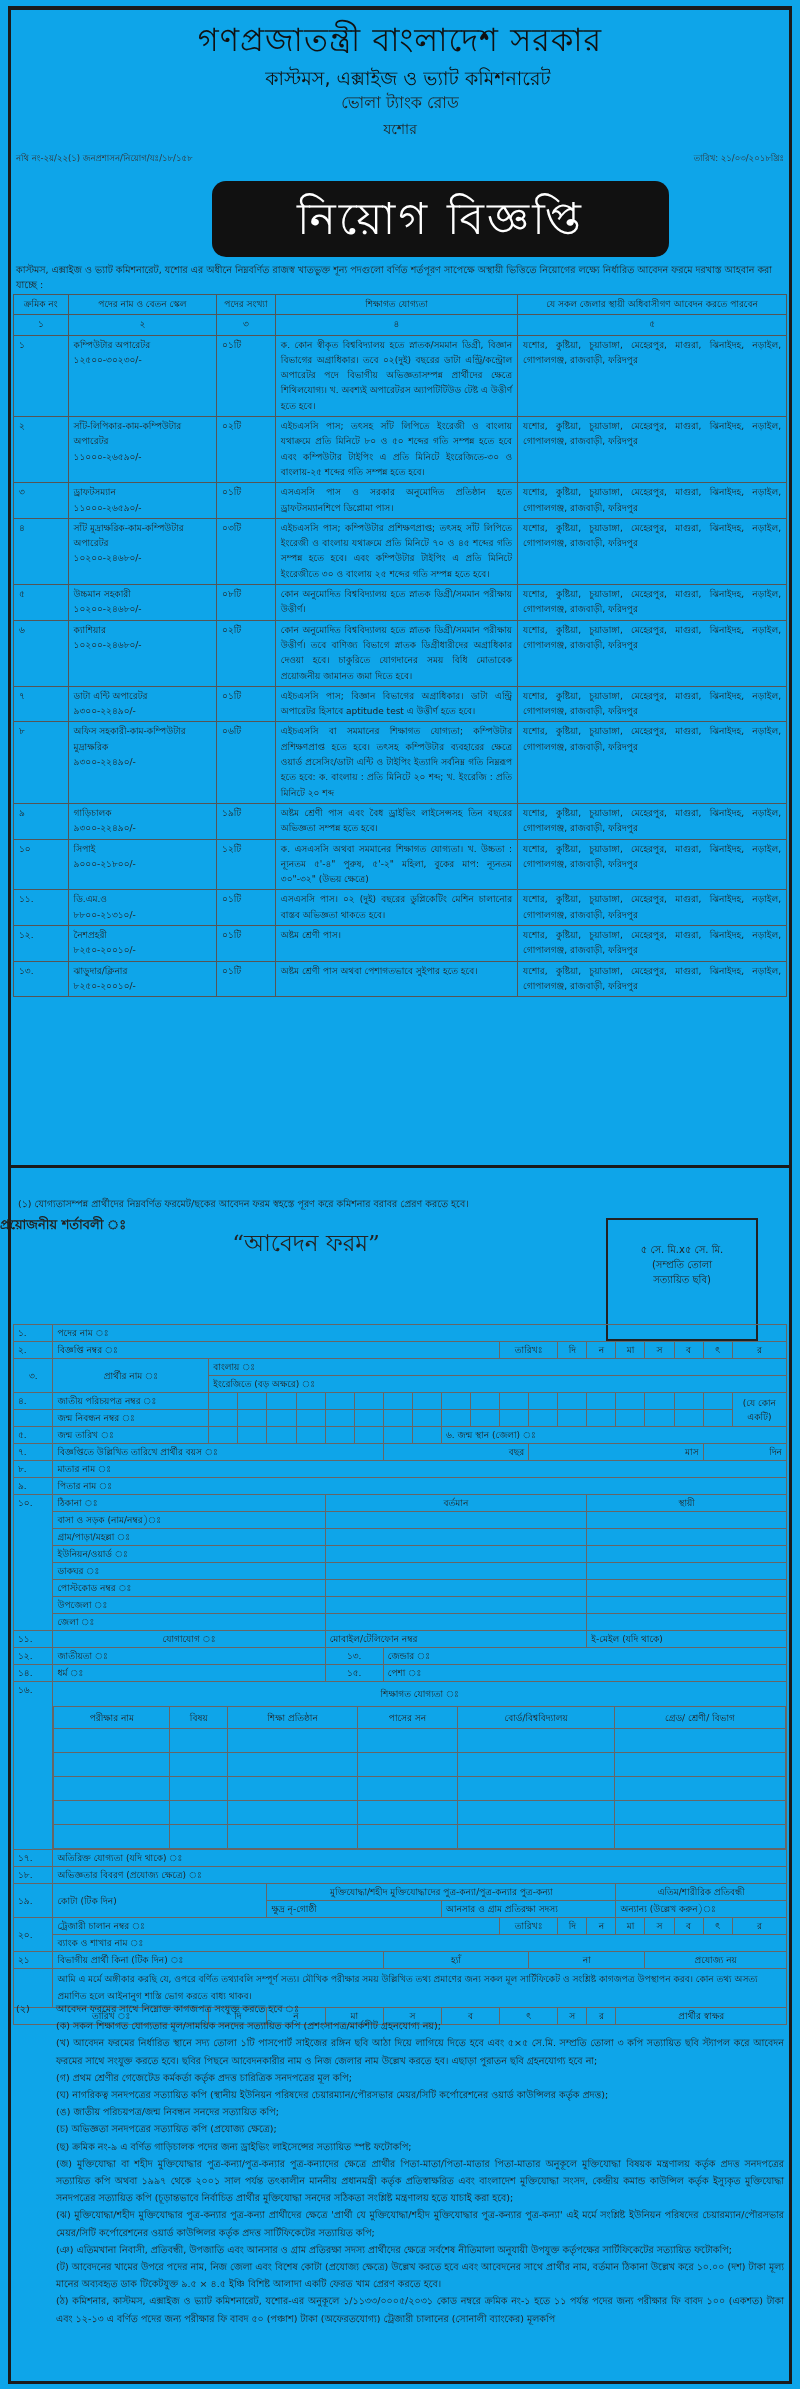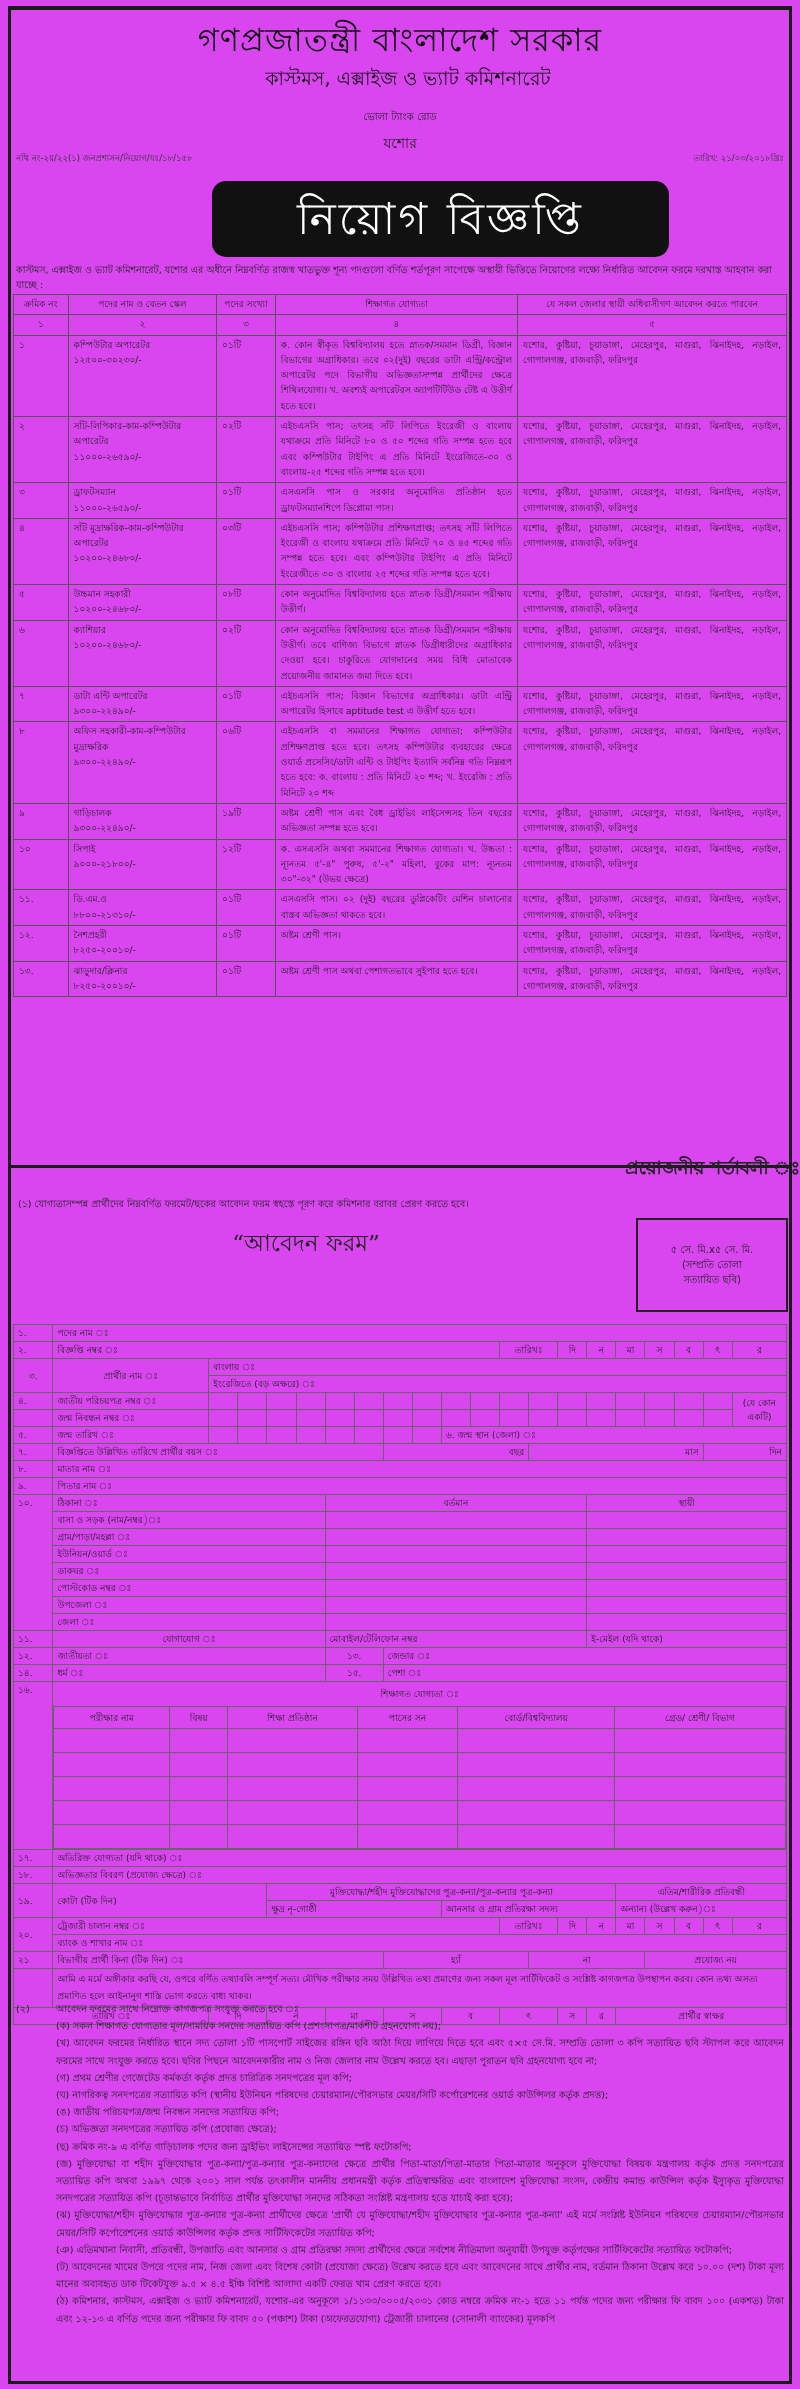--- a/index.html
+++ b/index.html
@@ -1,46 +1,46 @@
 <!DOCTYPE html>
 <html><head>
 <meta charset="utf-8">
 <style>
   * { box-sizing: border-box; margin: 0; padding: 0; }
   html, body { width: 800px; background: #fff; }
   body { font-family: "DejaVu Sans", "Liberation Sans", sans-serif; color: #222; font-size: 10px; line-height: 1.35; }
-  .page { position: relative; width: 800px; height: 2389px; overflow: hidden; background: #d946ef; }
+  .page { position: relative; width: 800px; height: 2389px; overflow: hidden; background: #0ea5e9; }
   .frame { position: absolute; left: 8px; top: 6px; width: 784px; height: 2378px; border: 3px solid #1a1a1a; border-top-width: 4px; }
   .frame-split { position: absolute; left: 8px; right: 8px; top: 1165px; height: 3px; background: #1a1a1a; }
 
   
   .hdr { position: absolute; left: 0; right: 0; top: 20px; text-align: center; }
   .hdr .gov { font-family: "DejaVu Serif", "Liberation Serif", serif; font-size: 32px; line-height: 40px; color: #111; letter-spacing: 1px; }
   .hdr .comm { font-size: 19px; line-height: 28px; margin-top: 4px; color: #111; padding-left: 16px; }
-  .hdr .road { font-size: 10px; line-height: 22px; margin-top: 14px; }
+  .hdr .road { font-size: 16px; line-height: 22px; margin-top: 0; }
   .hdr .city { font-size: 14px; line-height: 22px; margin-top: 4px; }
   .hdr .web { font-family: "Liberation Serif", serif; font-size: 13px; line-height: 20px; margin-top: 2px; }
   .ref-row { position: absolute; left: 16px; right: 16px; top: 153px; display: flex; justify-content: space-between; font-size: 8.5px; color: #333; }
 
   .title-box { position: absolute; left: 212px; top: 181px; width: 457px; height: 76px; background: #111; border-radius: 14px; color: #fff; text-align: center; font-size: 44px; line-height: 76px; font-family: "DejaVu Serif", serif; letter-spacing: 3px; }
 
   .intro { position: absolute; left: 16px; right: 16px; top: 268px; font-size: 9.5px; line-height: 15px; color: #222; }
 
   
   table { border-collapse: collapse; }
   .jobs { position: absolute; left: 13px; top: 280px; width: 774px; }
   .jobs td, .jobs th { border: 1px solid #555; vertical-align: top; padding: 2px 5px; font-size: 9px; line-height: 15.3px; font-weight: normal; color: #222; }
   .jobs th { text-align: center; }
   .jobs .idx td { text-align: center; }
   .jobs td.j { text-align: justify; }
 
   
-  .cond-title { position: absolute; left: 0; right: 0; top: 1156px; text-align: right; font-size: 18px; font-weight: bold; }
+  .cond-title { position: absolute; left: 0; right: 0; top: 1216px; text-align: left; font-size: 13px; font-weight: bold; }
   .cond-1 { position: absolute; left: 18px; top: 1198px; font-size: 9.5px; }
-  .photo-box { position: absolute; left: 636px; top: 1218px; width: 152px; height: 94px; border: 2px solid #222; text-align: center; font-size: 10px; line-height: 15px; padding-top: 22px; }
+  .photo-box { position: absolute; left: 606px; top: 1218px; width: 152px; height: 123px; border: 2px solid #222; text-align: center; font-size: 10px; line-height: 15px; padding-top: 22px; }
   .form-title { position: absolute; left: 0; width: 600px; top: 1228px; text-align: center; font-size: 23px; font-family: "DejaVu Serif", serif; padding-left: 12px; }
 
   .form { position: absolute; left: 13px; top: 1324px; width: 774px; }
   .form td { border: 1px solid #666; font-size: 9px; line-height: 14px; height: 17px; padding: 1px 4px; vertical-align: middle; color: #222; }
   .form td.c { text-align: center; }
   .form td.r { text-align: right; }
   .form td.box { width: 28px; text-align: center; }
 
   .notes { position: absolute; left: 16px; right: 16px; top: 2000px; font-size: 9.5px; line-height: 17.2px; color: #222; }
   .notes .row { display: flex; }

